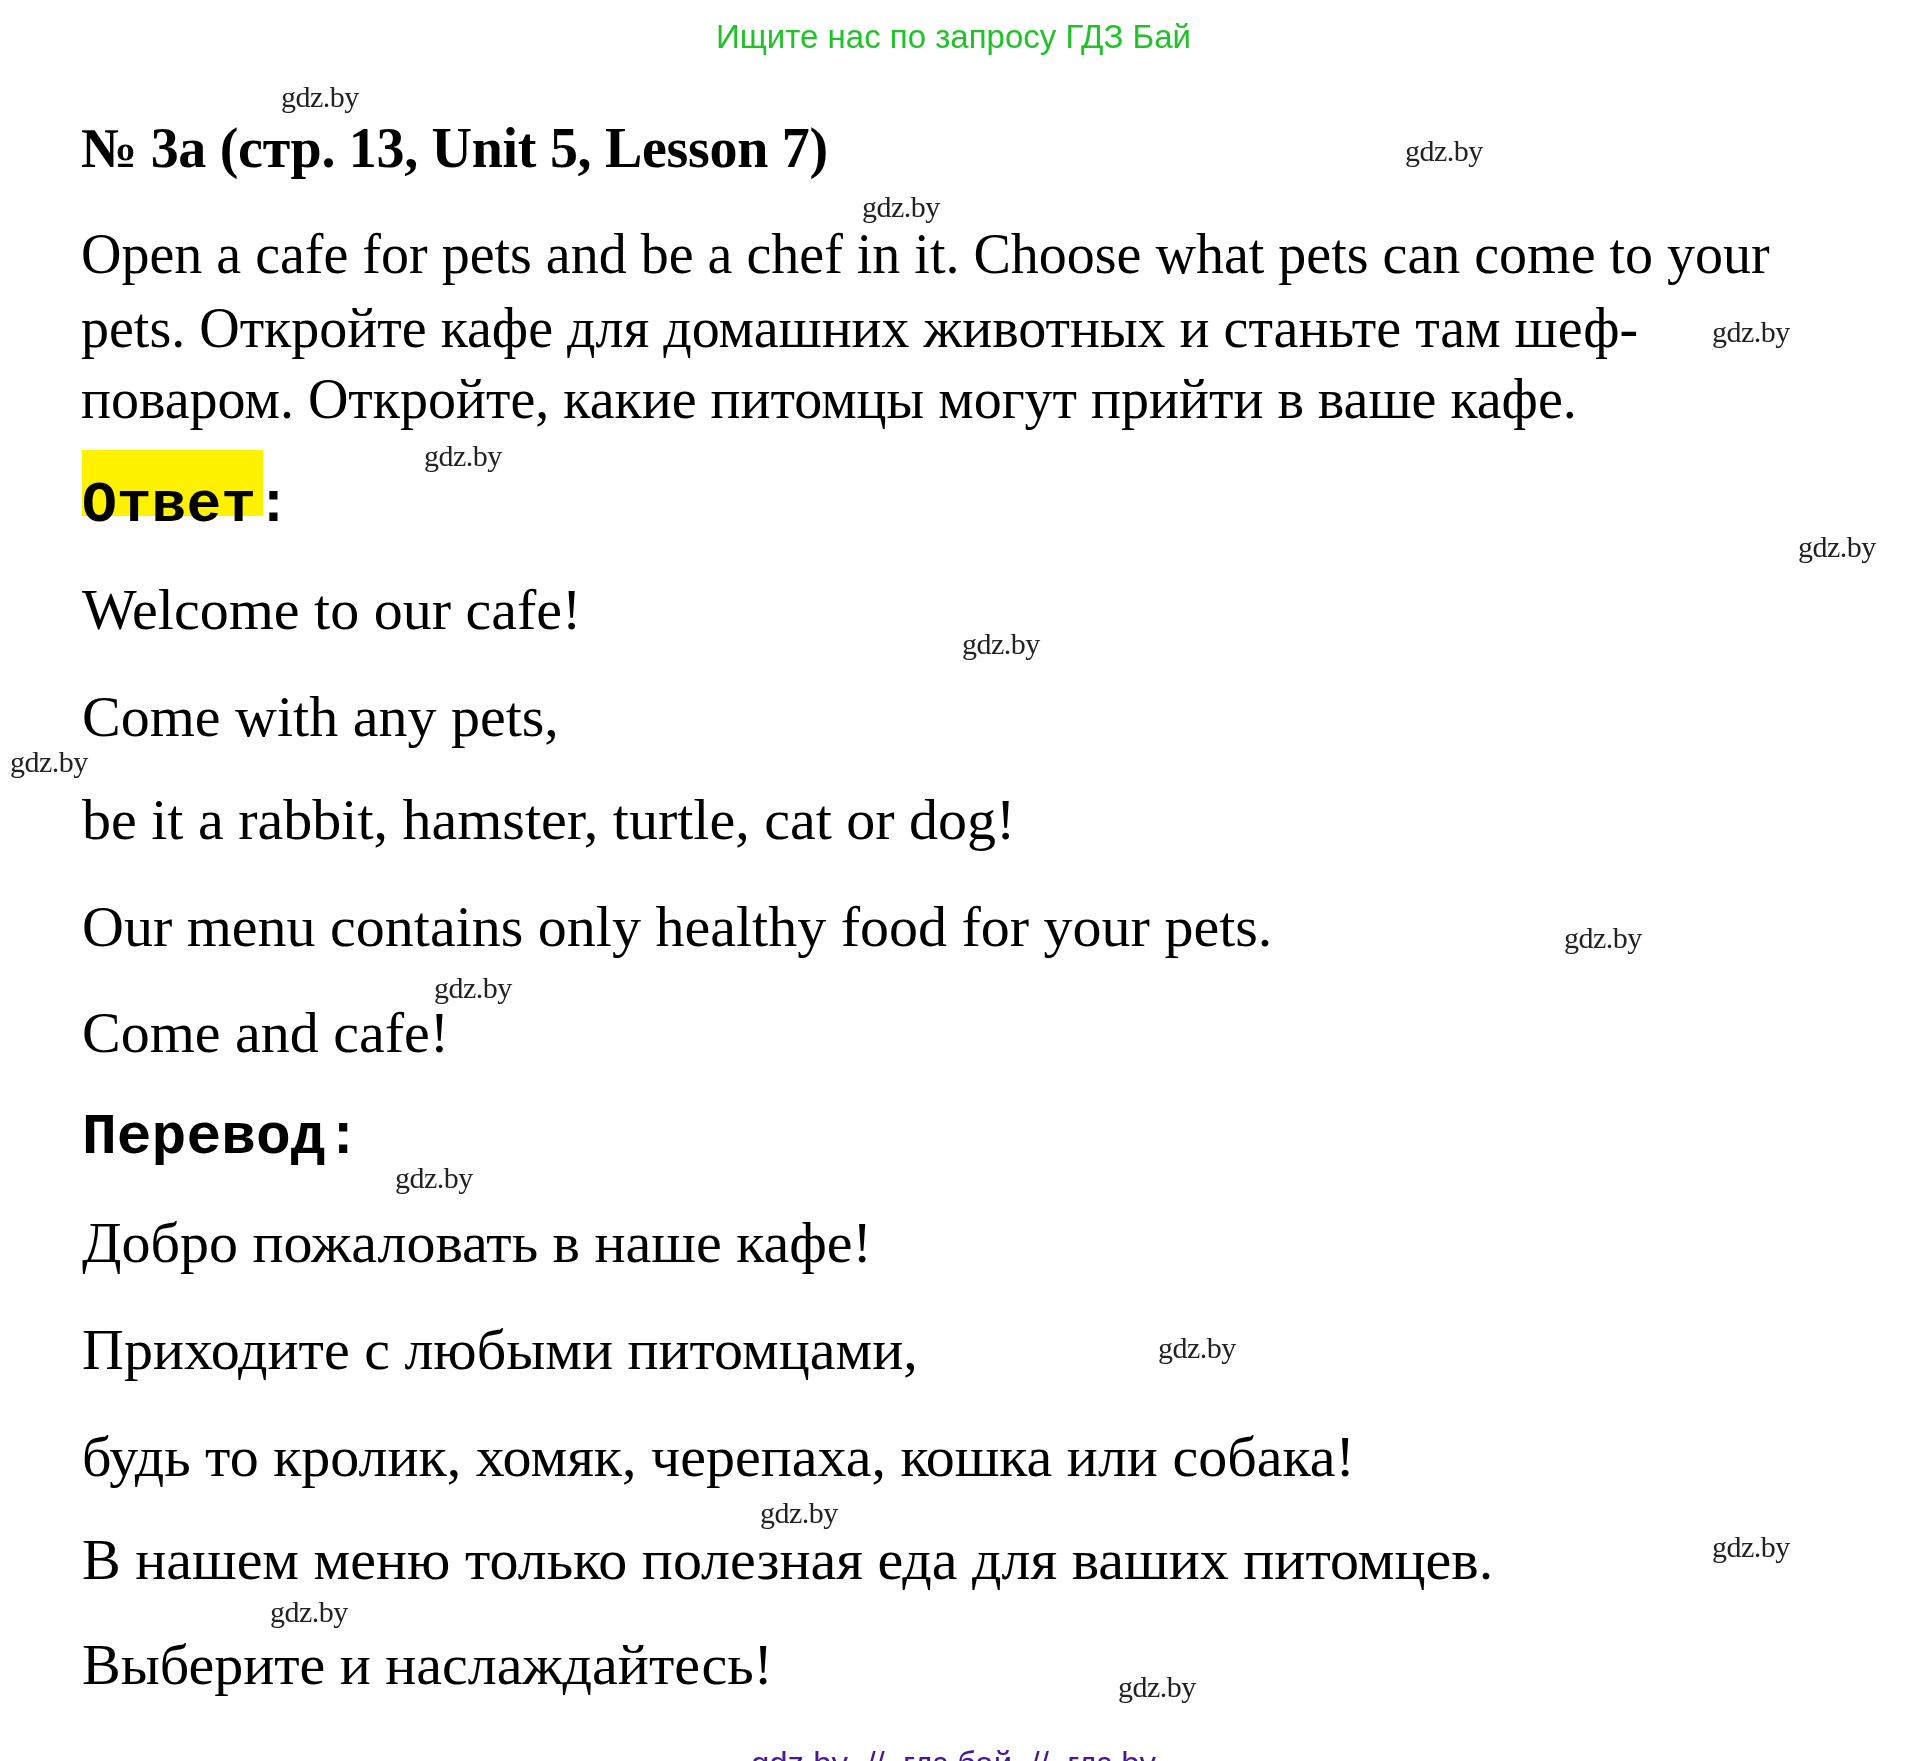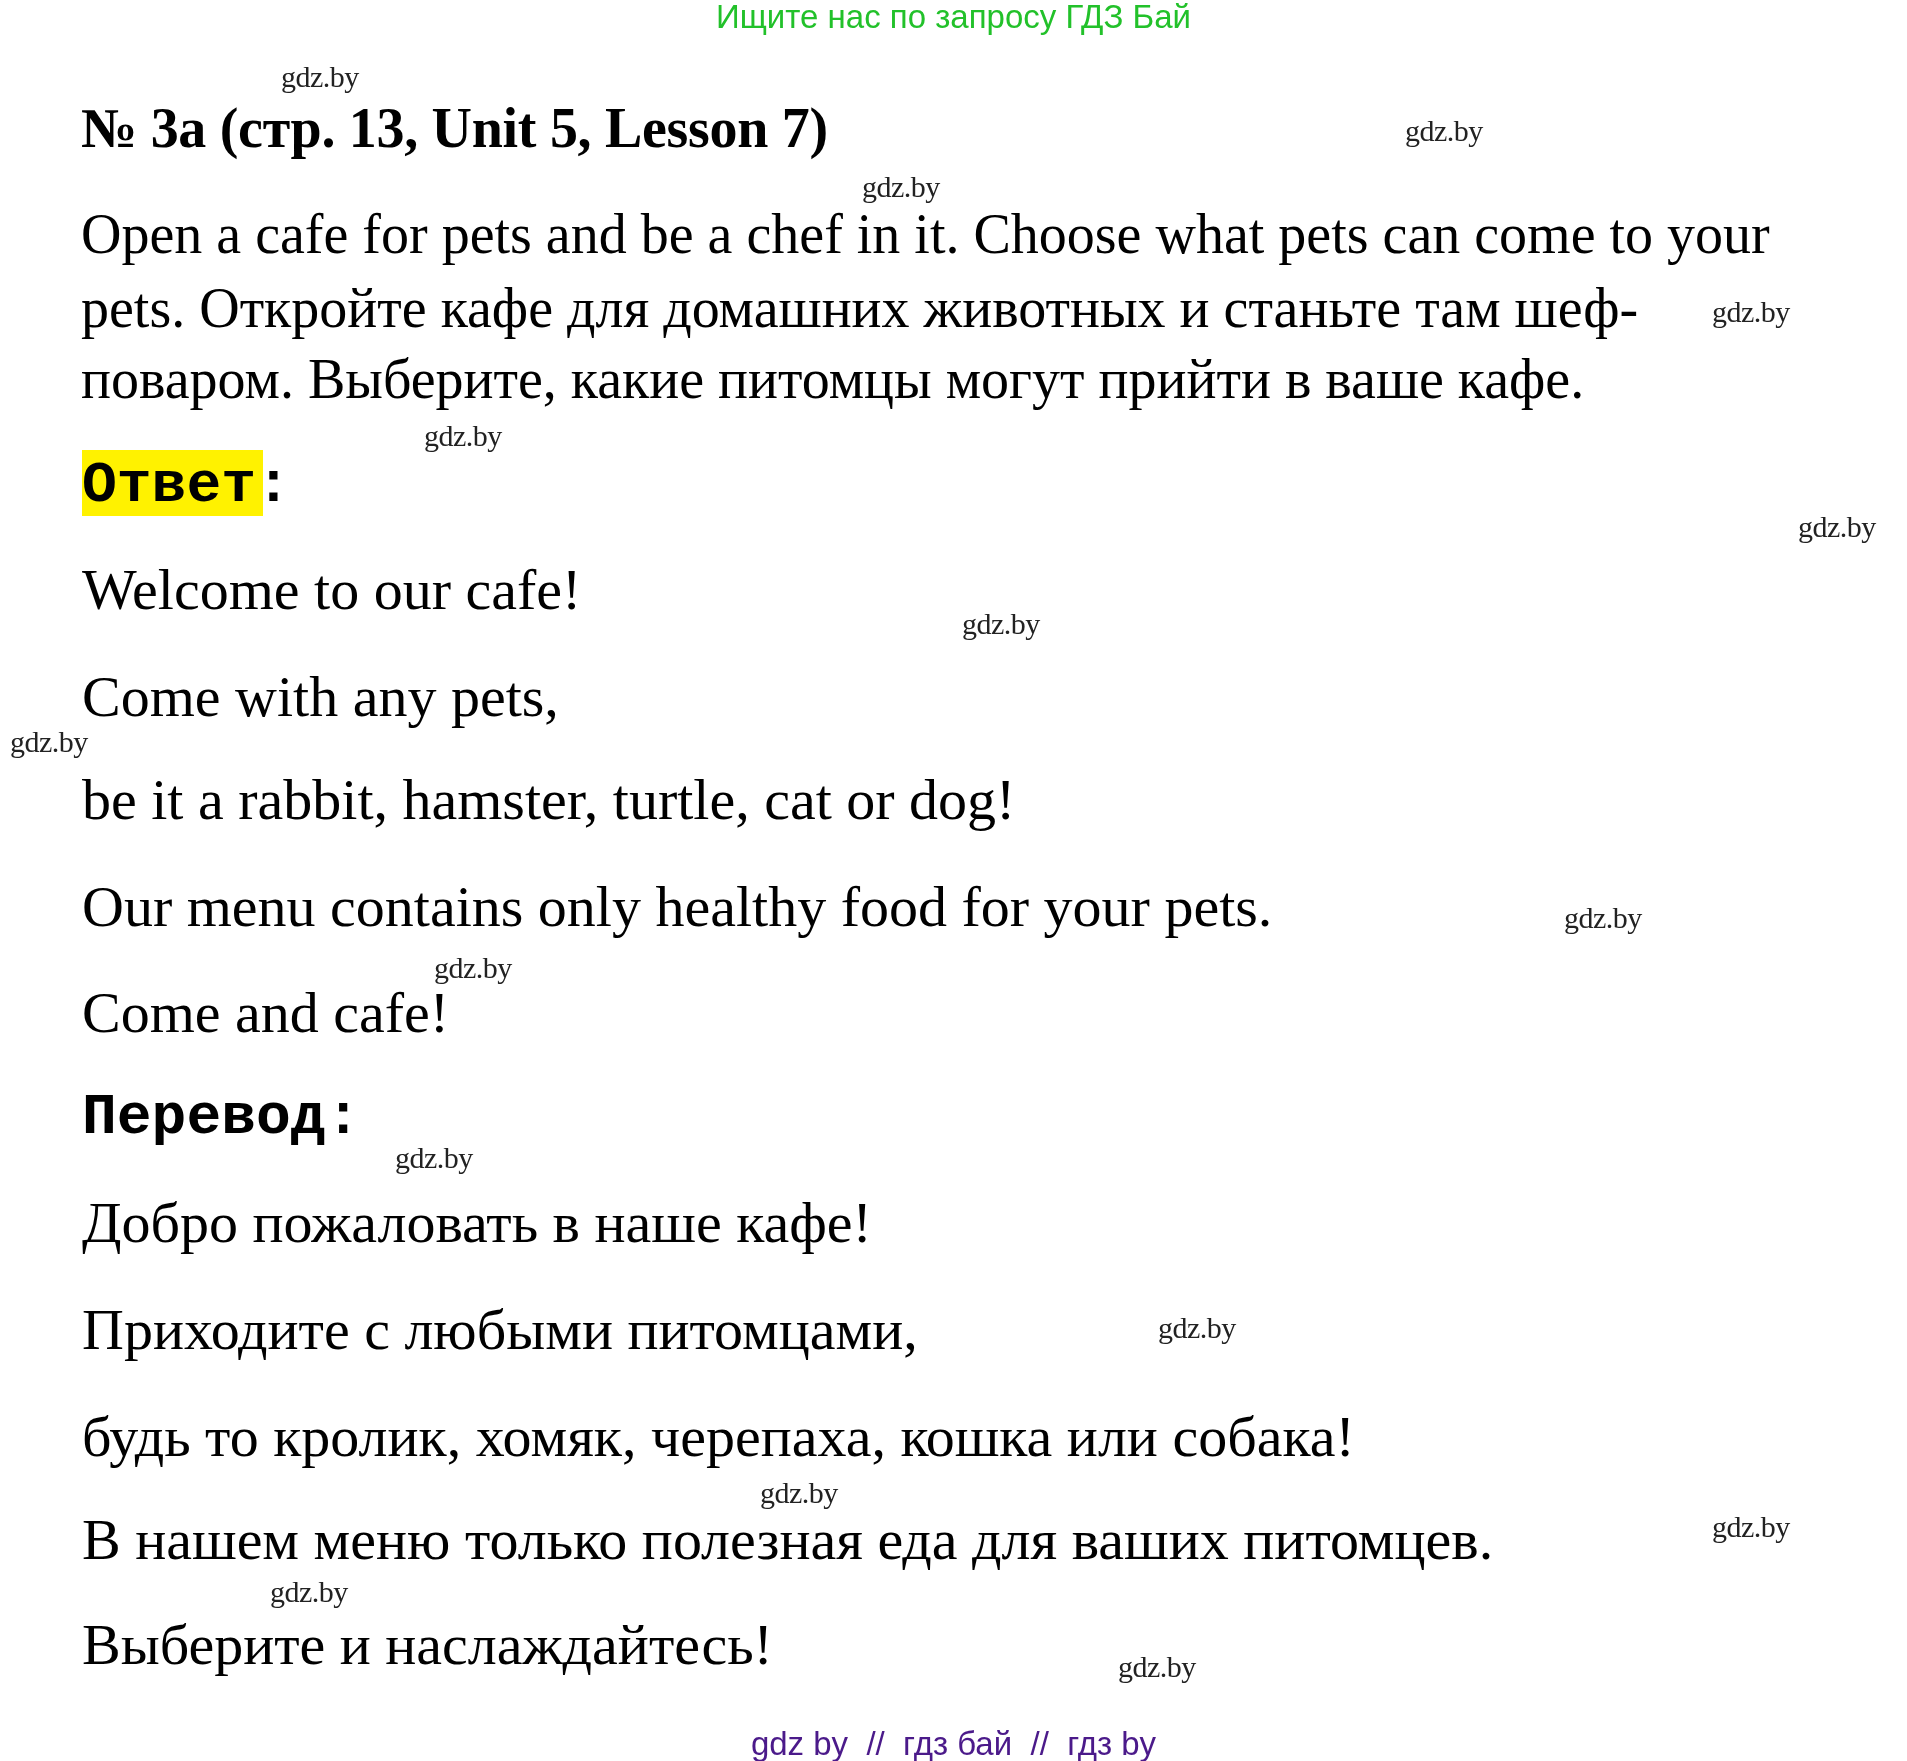--- a/index.html
+++ b/index.html
@@ -1,35 +1,35 @@
 <!DOCTYPE html>
 <html><head>
 <meta charset="utf-8">
 <style>
   html, body { margin: 0; padding: 0; background: #ffffff; }
   body { width: 1907px; height: 1761px; position: relative; overflow: hidden; color: #000; }
-  .abs { position: absolute; white-space: nowrap; line-height: 1; }
+  .abs { position: absolute; white-space: nowrap; line-height: 1; margin-top: 20px; }
   .banner { font-family: "Liberation Sans", sans-serif; font-size: 33px; left: 0; width: 1907px; text-align: center; }
   .title { font-family: "Liberation Serif", serif; font-weight: bold; font-size: 56px; left: 81px; top: 100px; letter-spacing: -0.3px; }
   .intro { font-family: "Liberation Serif", serif; font-size: 56px; left: 81px; }
   .hl-box { position: absolute; left: 82px; top: 450px; width: 181px; height: 66px; }
   .label { font-family: Liberation Mono, monospace; font-weight: bold; font-size: 58px; left: 82px; }
   .line { font-family: "Liberation Serif", serif; font-size: 58px; left: 82px; }
   .wm { font-family: Liberation Serif, serif; font-size: 30px; color: #222222; letter-spacing: -0.5px; }
 </style>
 </head>
 <body>
 
 <div class="abs banner" style="top: 0px; color: rgb(34, 193, 42);">Ищите нас по запросу ГДЗ Бай</div>
 
 <div class="abs title">№ 3а (стр. 13, Unit 5, Lesson 7)</div>
 
 <div class="abs intro" style="top:206px;">Open a cafe for pets and be a chef in it. Choose what pets can come to your</div>
 <div class="abs intro" style="top:280px;">pets. Откройте кафе для домашних животных и станьте там шеф-</div>
-<div class="abs intro" style="top:351px;">поваром. Выберите, какие питомцы могут прийти в ваше кафе.</div>
+<div class="abs intro" style="top:351px;">поваром. Откройте, какие питомцы могут прийти в ваше кафе.</div>
 
 <div class="hl-box" style="background: rgb(255, 242, 0);"></div>
 <div class="abs label" style="top:457px;">Ответ:</div>
 
 <div class="abs line" style="top:561px;">Welcome to our cafe!</div>
 <div class="abs line" style="top:668px;">Come with any pets,</div>
 <div class="abs line" style="top:771px;">be it a rabbit, hamster, turtle, cat or dog!</div>
 <div class="abs line" style="top:878px;">Our menu contains only healthy food for your pets.</div>
 <div class="abs line" style="top:984px;">Come and cafe!</div>
 

